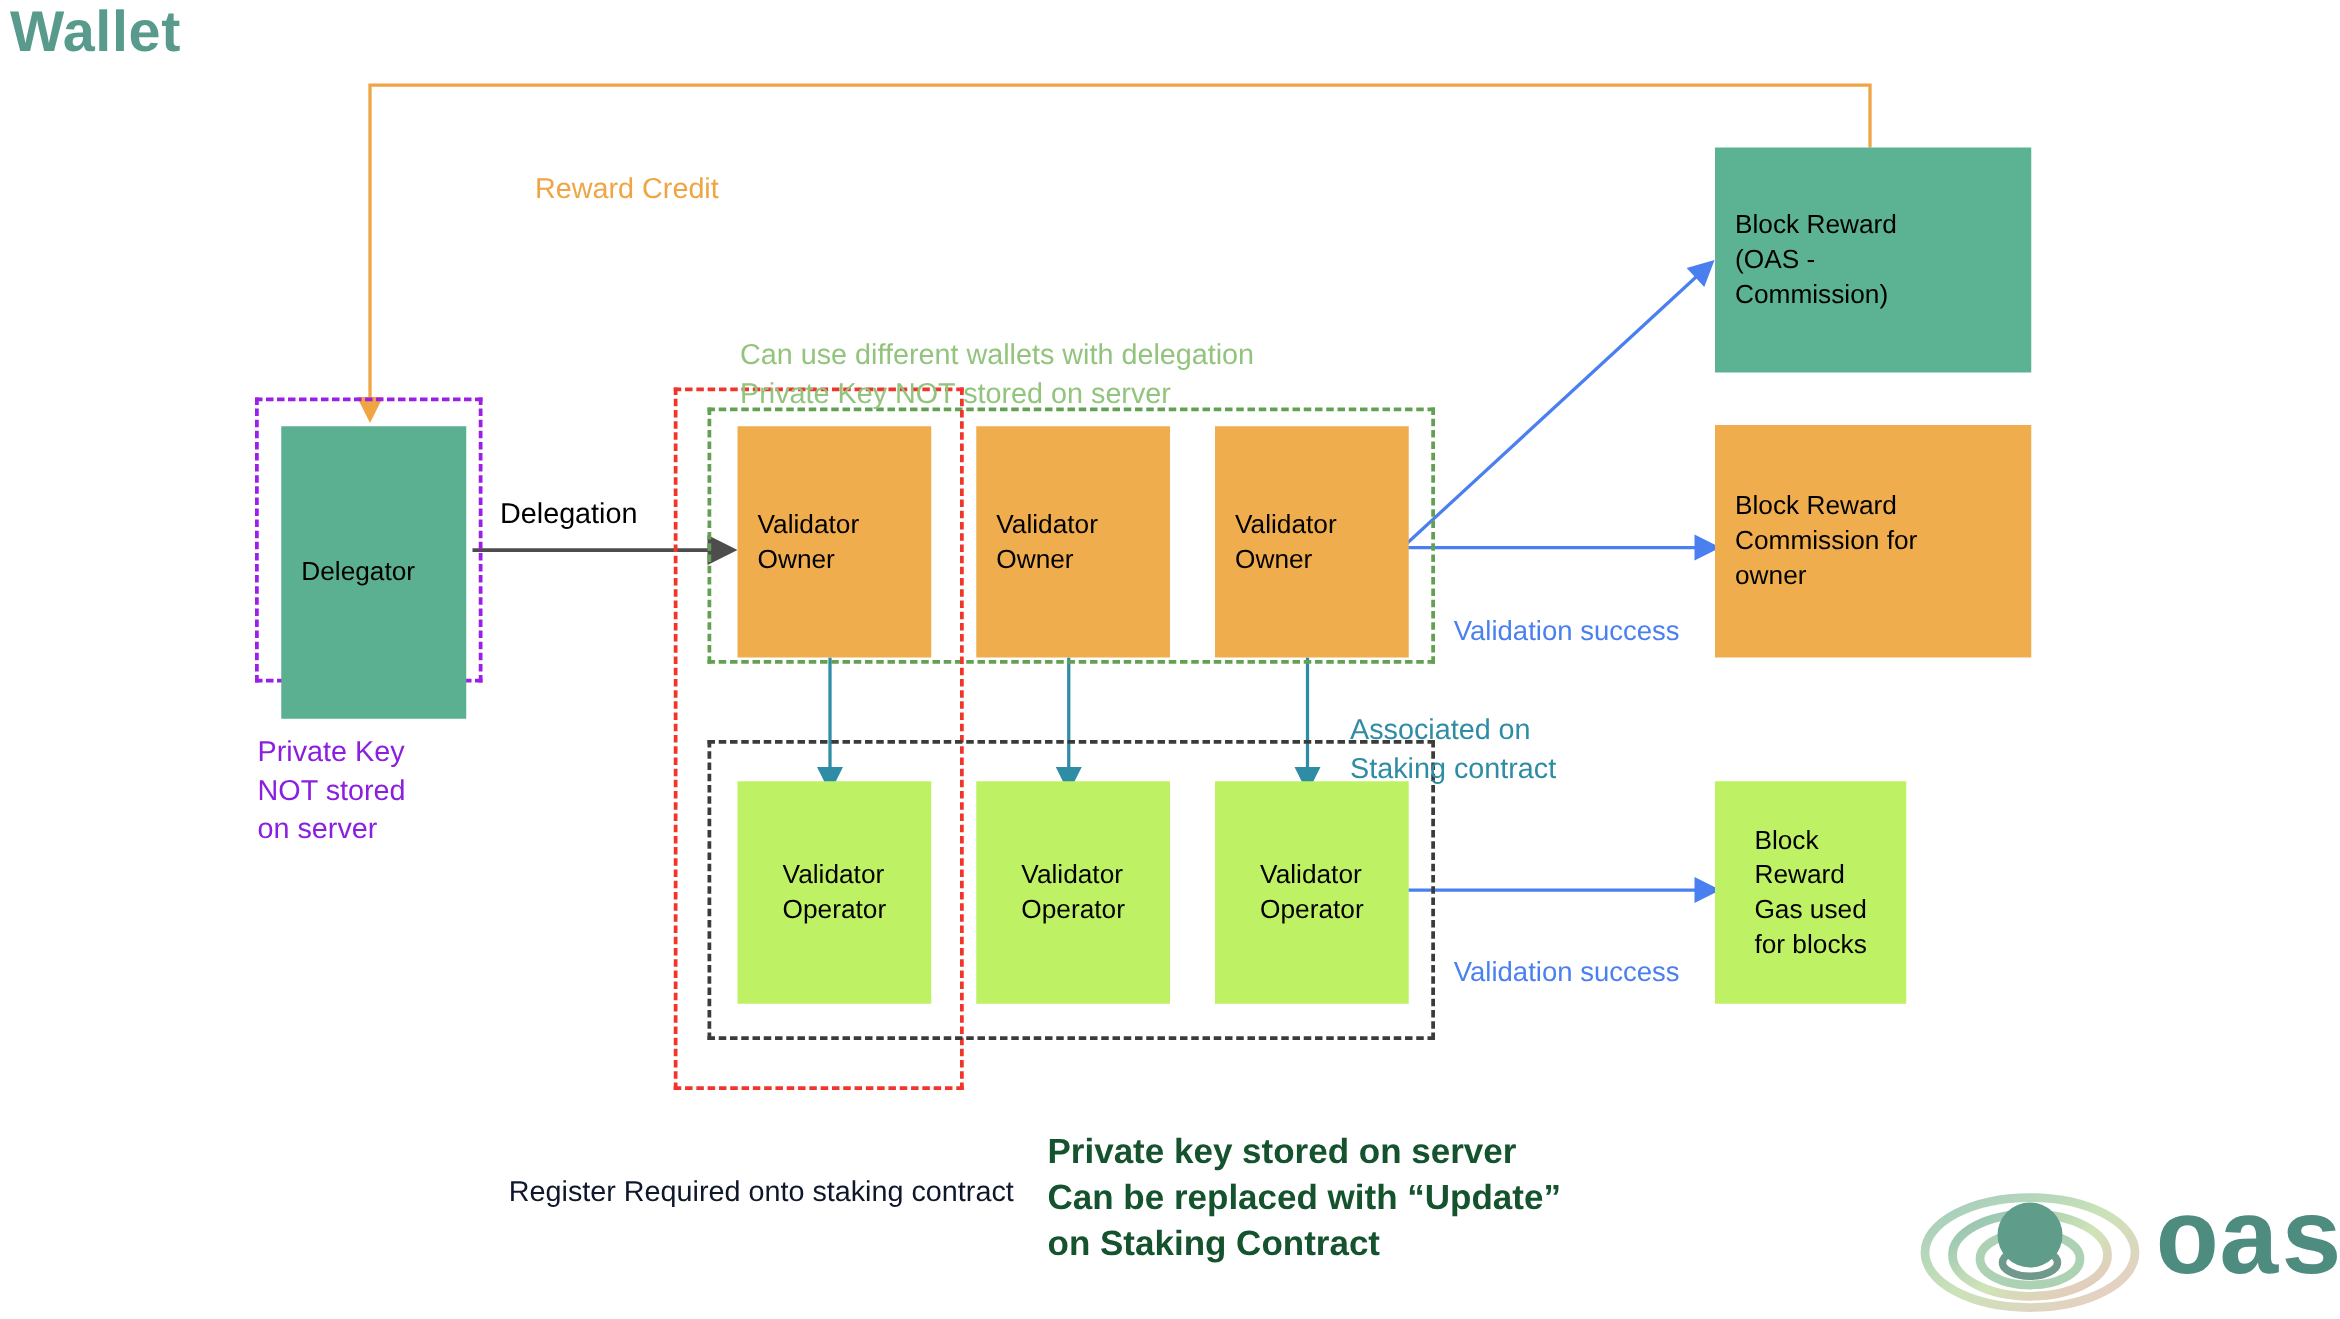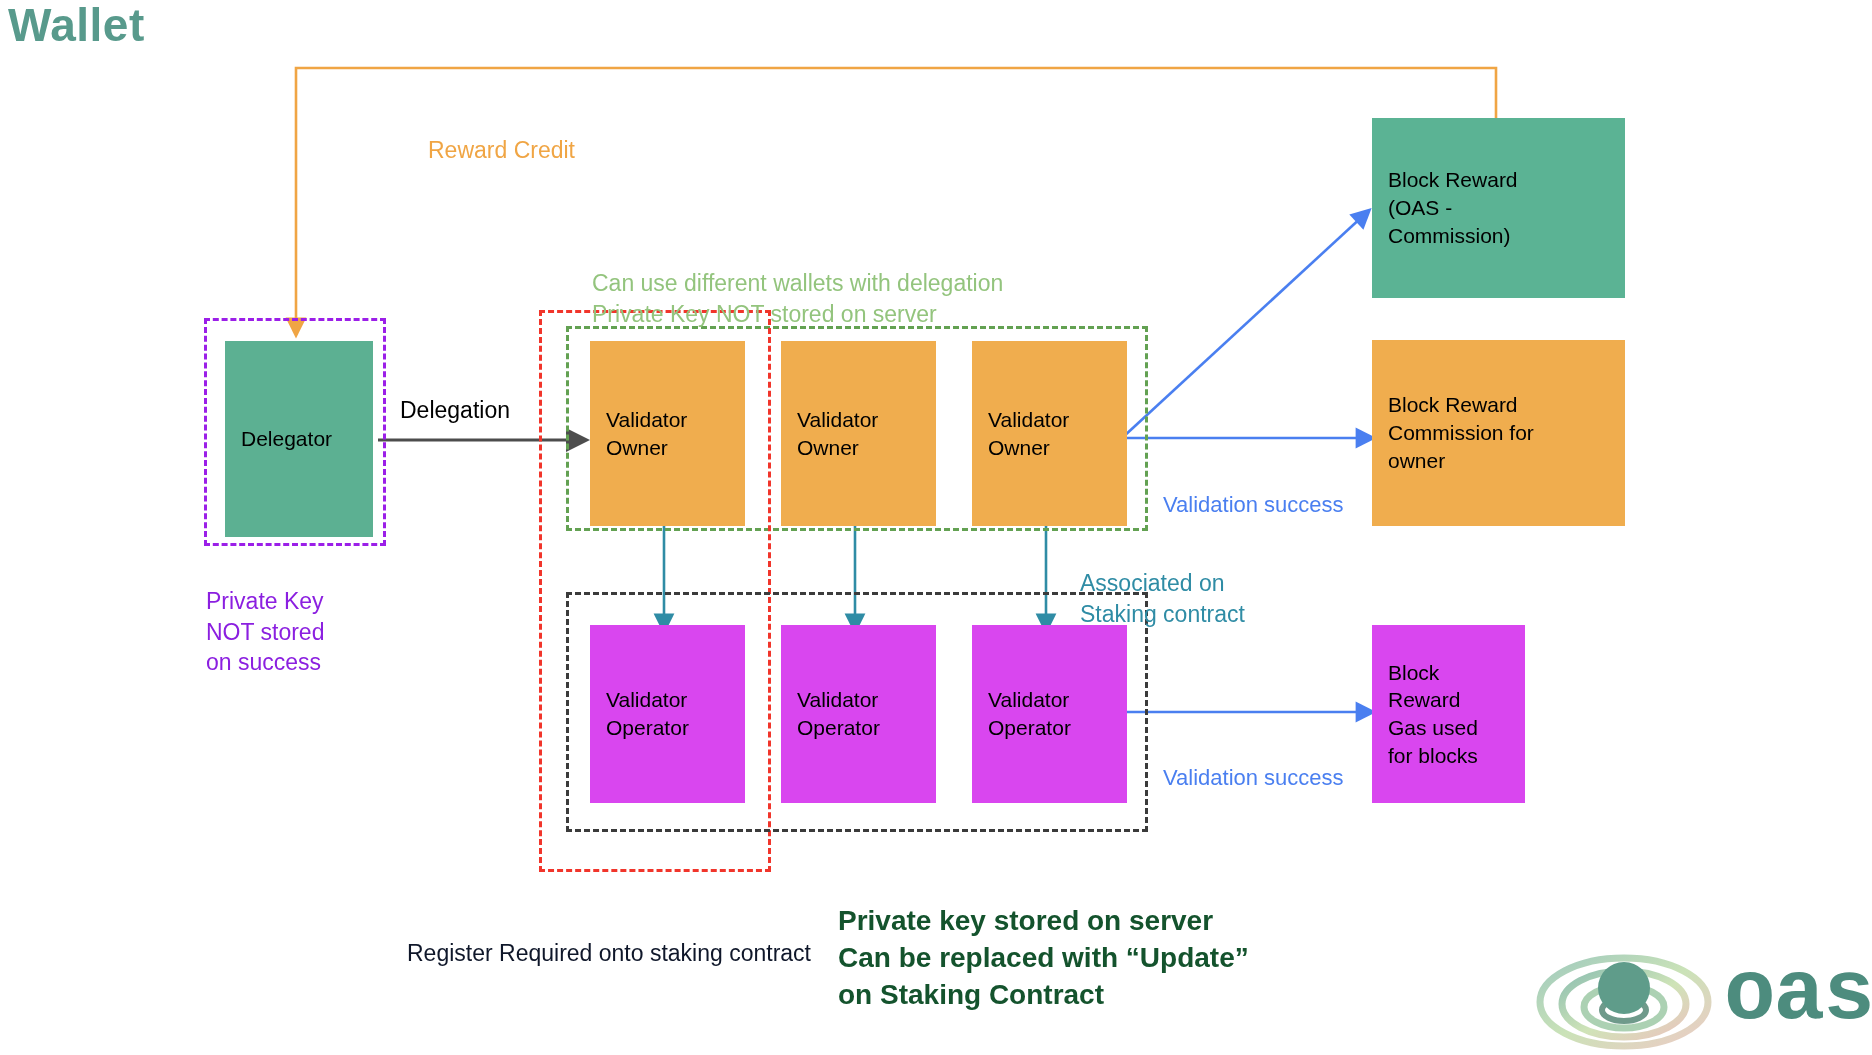--- a/index.html
+++ b/index.html
@@ -22,21 +22,21 @@
 
   
   .node {
     display: flex; align-items: center;
     padding: 0 16px;
     font-size: 21px; line-height: 1.32; color: #000;
     white-space: pre-line;
   }
   .green  { background: #5cb092; }
   .orange { background: #f0ad4e; }
-  .teal   { background: #d946ef; }
+  .teal   { background: #bef264; justify-content: center; }
   .greenR { background: #5bb394; }
 
   
   .frame { border-style: dashed; background: transparent; }
   .frame-purple { border: 3px dashed #9b1fe8; }
   .frame-red    { border: 3px dashed #f1352b; }
   .frame-green  { border: 3px dashed #63a152; }
   .frame-black  { border: 3px dashed #3b3b3b; }
 
   
@@ -112,26 +112,26 @@
       <path d="M855,526 L855,624" fill="none" stroke="#2f8ca5" stroke-width="2.6" marker-end="url(#ar-teal)"></path>
     </g>
     <g>
       <path d="M1046,526 L1046,624" fill="none" stroke="#2f8ca5" stroke-width="2.6" marker-end="url(#ar-teal)"></path>
     </g>
   </svg>
 
   <div class="abs caption cap-orange" style="left:428px; top:106px;">Reward Credit</div>
 
   <div class="abs frame frame-purple" style="left:204px; top:318px; width:182px; height:228px;"></div>
-  <div class="abs node green" style="left:225px; top:341px; width:148px; height:196px;">
+  <div class="abs node green" style="left:225px; top:341px; width:148px; height:234px;">
     <span>Delegator</span>
   </div>
   <div class="abs caption cap-purple" style="left:206px; top:557px;">Private Key
 NOT stored
-on success</div>
+on server</div>
 
   <div class="abs label-black" style="left:400px; top:397px;">Delegation</div>
 
   <div class="abs frame frame-green" style="left:566px; top:326px; width:582px; height:205px;"></div>
 
   <div class="abs frame frame-red" style="left:539px; top:310px; width:232px; height:562px;"></div>
 
   <div class="abs frame frame-black" style="left:566px; top:592px; width:582px; height:240px;"></div>
 
   <div class="abs caption cap-lgreen" style="left:592px; top:239px;">Can use different wallets with delegation

